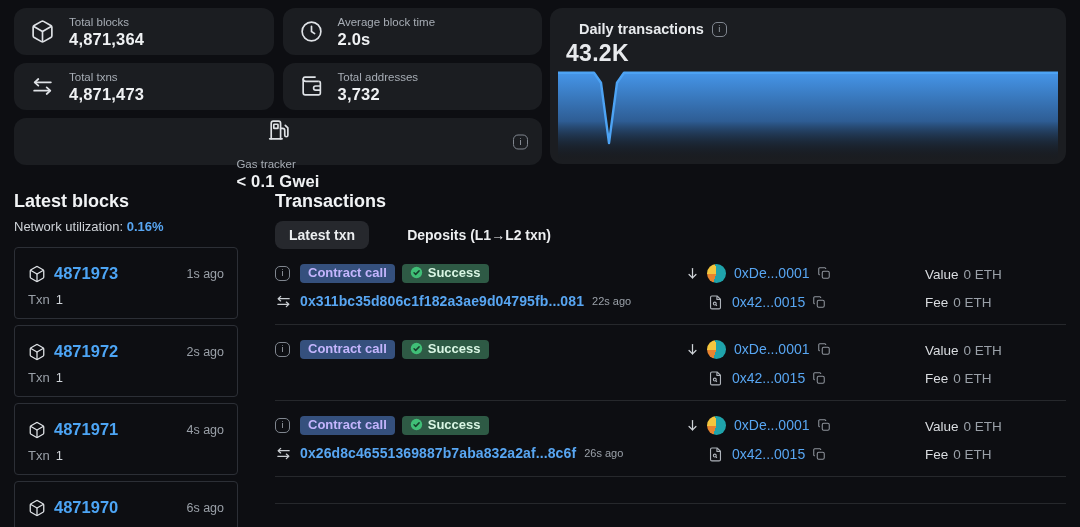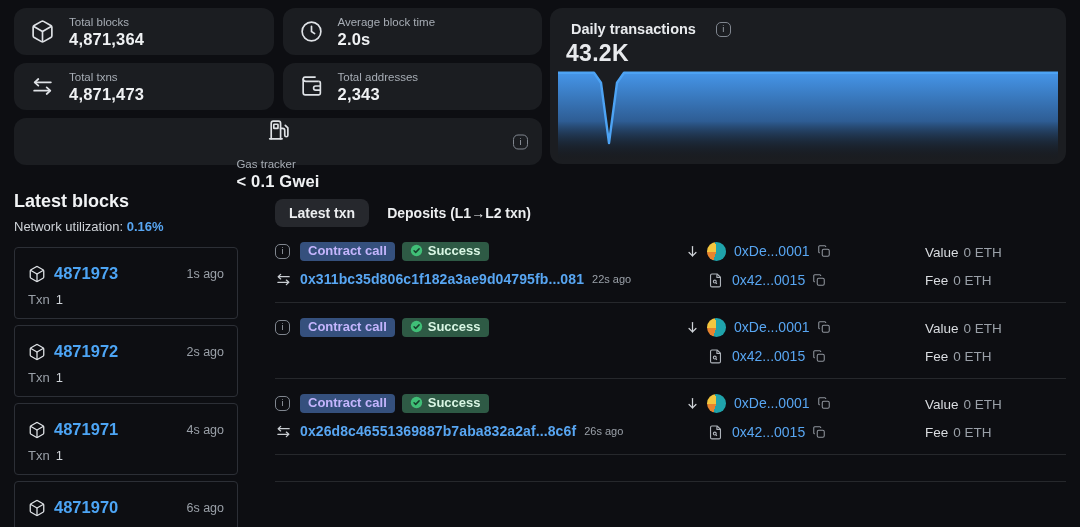--- a/index.html
+++ b/index.html
@@ -29,21 +29,21 @@
     color:#9aa0a8; font-size:9.5px; line-height:12px; text-align:center;
     display:inline-block; font-style:normal; cursor:pointer; flex:0 0 auto;
   }
   .gas-info { position:absolute; right:14px; top:50%; transform:translateY(-50%); }
 
   
   .chart-card {
     flex:1; background:#1b1d21; border-radius:12px; height:156px;
     display:flex; flex-direction:column; overflow:hidden;
   }
-  .chart-head { display:flex; align-items:center; gap:20px; padding:13px 21px 0; }
+  .chart-head { display:flex; align-items:center; gap:8px; padding:13px 29px 0; }
   .chart-title { font-size:14.5px; font-weight:600; color:#e8eaed; }
   .chart-value { font-size:23px; font-weight:700; padding:3px 16px 4px; letter-spacing:.3px; }
   .spark-wrap { flex:1; padding:0 8px; }
   .spark { width:100%; height:90px; display:block; }
 
   
   .main { display:flex; padding:0 14px; margin-top:25px; gap:37px; align-items:flex-start; }
   h2.section-title { font-size:18px; font-weight:700; line-height:22px; color:#f1f3f5; }
 
   
@@ -57,21 +57,21 @@
   .block-top { display:flex; align-items:center; gap:8px; }
   .cube { width:18px; height:18px; color:#dfe2e6; flex:0 0 auto; }
   .cube svg { width:100%; height:100%; }
   .block-num { font-size:16.5px; font-weight:700; color:#4da5f5; }
   .block-age { margin-left:auto; font-size:12.5px; color:#9aa0a8; }
   .block-txn { margin-top:9px; font-size:13px; color:#9aa0a8; }
   .block-txn b { color:#cfd3d8; font-weight:400; margin-left:6px; }
 
   
   .tx-col { flex:1; min-width:0; }
-  .tabs { display:flex; align-items:center; gap:4px; margin-top:9px; }
+  .tabs { display:flex; align-items:center; gap:24px; margin-top:9px; }
   .tab { font-size:14px; font-weight:700; color:#eceef0; padding:6px 14px; border-radius:8px; cursor:pointer; }
   .tab.active { background:#26282d; }
   .alert {
     margin-top:10px; background:#5a3428; border-radius:8px;
     font-size:13.5px; color:#f2ece8; padding:5px 12px; line-height:17px;
   }
   .alert a { color:#66aef2; }
 
   .tx-row {
     display:grid; grid-template-columns:410px 240px 1fr;
@@ -152,21 +152,21 @@
     <div class="stat-card">
       <span class="stat-icon">
         <svg viewBox="0 0 24 24" fill="none" stroke="currentColor" stroke-width="1.6" stroke-linejoin="round">
             <path d="M19 7H6.5A2.5 2.5 0 0 1 4 4.5 1.8 1.8 0 0 1 5.8 3H16"></path>
             <path d="M4 4.5V18a2 2 0 0 0 2 2h13a1.5 1.5 0 0 0 1.5-1.5v-10A1.5 1.5 0 0 0 19 7"></path>
             <path d="M20.5 11.5H16a2 2 0 0 0 0 4h4.5"></path>
           </svg>
       </span>
       <div class="stat-text">
         <div class="stat-label">Total addresses</div>
-        <div class="stat-value">2,343</div>
+        <div class="stat-value">3,732</div>
       </div>
     </div>
 
     <div class="stat-card wide">
       <span class="stat-icon">
         <svg viewBox="0 0 24 24" fill="none" stroke="currentColor" stroke-width="1.6" stroke-linecap="round" stroke-linejoin="round">
             <path d="M5 20V5a2 2 0 0 1 2-2h5a2 2 0 0 1 2 2v15"></path>
             <path d="M3.5 20h12"></path>
             <rect x="7.5" y="6" width="4" height="4" rx="0.5"></rect>
             <path d="M14 10h2a2 2 0 0 1 2 2v4.5a1.5 1.5 0 0 0 3 0V9.5L18.5 7"></path>
@@ -258,20 +258,21 @@
               <line x1="12" y1="22" x2="12" y2="12"></line>
             </svg></span>
         <a class="block-num">4871970</a>
         <span class="block-age">6s ago</span>
       </div>
       <div class="block-txn"><span>Txn</span><b>1</b></div>
     </div>
   </aside>
 
   <section class="tx-col">
+    <h2 class="section-title">Transactions</h2>
 
     <div class="tabs">
       <span class="tab active">Latest txn</span>
       <span class="tab">Deposits (L1→L2 txn)</span>
     </div>
 
 
     <div class="tx-row">
       <div class="tx-left">
         <div class="tline">

